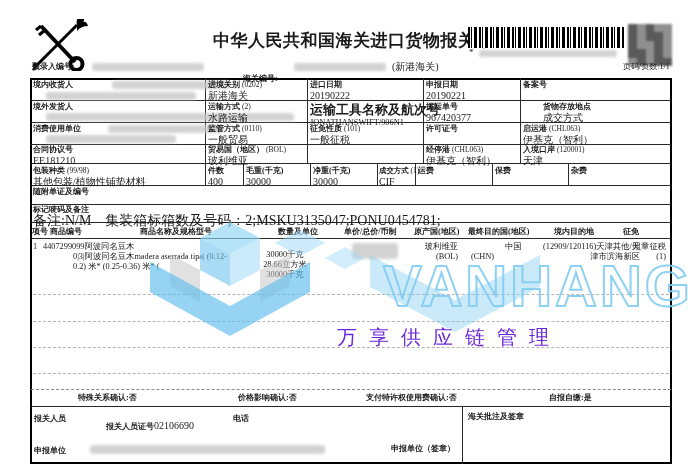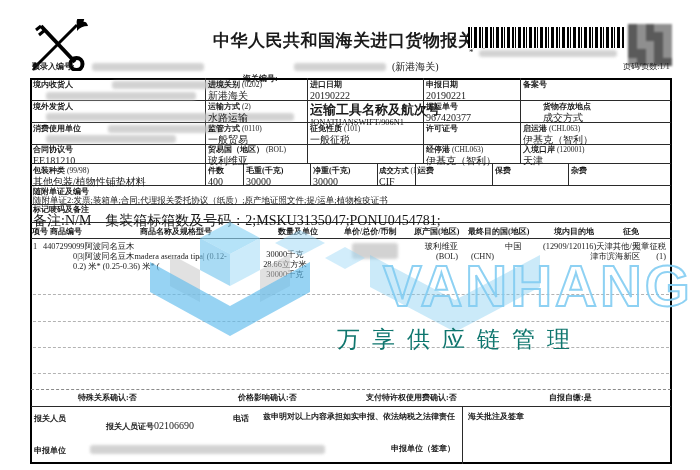--- a/index.html
+++ b/index.html
@@ -14,21 +14,21 @@
   .vl{position:absolute;width:1px;background:#2a2a2a}
   .dash{position:absolute;height:0;border-top:1px dashed #b3b3b3}
   .dash2{position:absolute;height:0;border-top:1px dashed #8a8a8a}
   .frame{position:absolute;left:30px;top:78px;width:642px;height:386px;border:2px solid #000;box-sizing:border-box}
   .blur{position:absolute;background:#c7c7c7;border-radius:3px;filter:blur(1.6px);opacity:.8}
   .title{position:absolute;left:213px;top:29px;font-size:17px;font-weight:700;letter-spacing:.5px;white-space:nowrap}
   .barcode{position:absolute;left:468px;top:27px;width:157px;height:21px;
      background:repeating-linear-gradient(90deg,#000 0,#000 2px,#fff 2px,#fff 3px,#000 3px,#000 4px,#fff 4px,#fff 6px,#000 6px,#000 9px,#fff 9px,#fff 11px)}
   .qr{position:absolute;left:628px;top:24px;width:44px;height:42px;display:grid;
       grid-template-columns:repeat(5,1fr);grid-template-rows:repeat(5,1fr);filter:blur(1px)}
-  .wm-cn{position:absolute;left:337px;top:324px;font-size:23px;letter-spacing:12px;color:#0f766e;
+  .wm-cn{position:absolute;left:337px;top:324px;font-size:20px;letter-spacing:12px;color:#6d28d9;
          font-family:Liberation Serif, serif;white-space:nowrap}
   svg{display:block}
   .wmsvg{position:absolute;left:100px;top:210px;pointer-events:none}
 </style>
 </head>
 <body>
 
 <div id="page">
 
   <svg style="position:absolute;left:30px;top:19px" width="58" height="52" viewBox="0 0 58 52">
@@ -197,21 +197,20 @@
   </div>
   <div class="c" style="left:379px;top:166px">
     <div class="lb" style="font-size:7.4px"><span>成交方式</span> <span class="cd">(1)</span></div>
     <div class="vv">CIF</div>
   </div>
   <div class="c lb" style="left:418px;top:166px">运费</div>
   <div class="c lb" style="left:495px;top:166px">保费</div>
   <div class="c lb" style="left:571px;top:166px">杂费</div>
 
   <div class="c lb" style="left:33px;top:187px">随附单证及编号</div>
-  <div class="c vv" style="left:33px;top:195px;font-size:8.5px">随附单证2:发票;装箱单;合同;代理报关委托协议（纸质）;原产地证照文件;提/运单;植物检疫证书</div>
 
   <div class="c lb" style="left:33px;top:205px">标记唛码及备注</div>
   <div class="c vv" style="left:33px;top:213px;font-size:14px">备注:N/M　集装箱标箱数及号码：2;MSKU3135047;PONU0454781;</div>
 
   <div class="c lb" style="left:32px;top:227px">项号</div>
   <div class="c lb" style="left:50px;top:227px">商品编号</div>
   <div class="c lb" style="left:140px;top:227px">商品名称及规格型号</div>
   <div class="c lb" style="left:278px;top:227px">数量及单位</div>
   <div class="c lb" style="left:344px;top:227px">单价/总价/币制</div>
   <div class="c lb" style="left:414px;top:227px">原产国(地区)</div>
@@ -245,21 +244,20 @@
   </div>
 
   <div class="c lb" style="left:78px;top:393px">特殊关系确认:否</div>
   <div class="c lb" style="left:238px;top:393px">价格影响确认:否</div>
   <div class="c lb" style="left:366px;top:393px">支付特许权使用费确认:否</div>
   <div class="c lb" style="left:549px;top:393px">自报自缴:是</div>
 
   <div class="c lb" style="left:34px;top:414px">报关人员</div>
   <div class="c" style="left:106px;top:414px"><span class="lb">报关人员证号</span><span class="vv">02106690</span></div>
   <div class="c lb" style="left:233px;top:414px">电话</div>
-  <div class="c lb" style="left:240px;top:412px;width:215px;text-align:right">兹申明对以上内容承担如实申报、依法纳税之法律责任</div>
   <div class="c lb" style="left:468px;top:412px">海关批注及签章</div>
   <div class="c lb" style="left:34px;top:446px">申报单位</div>
   <div class="blur" style="left:90px;top:445px;width:235px;height:9px"></div>
   <div class="c lb" style="left:330px;top:444px;width:125px;text-align:right">申报单位（签章）</div>
 
   <svg class="wmsvg" width="600" height="145" viewBox="0 0 600 145">
     <polygon points="130,12 160,28 130,44 100,28" fill="#8ed4f5" opacity="0.65"></polygon>
     <polygon points="100,28 130,44 130,76 100,60" fill="#6fc3ec" opacity="0.6"></polygon>
     <polygon points="160,28 130,44 130,76 160,60" fill="#aadef7" opacity="0.6"></polygon>
     <polygon points="70,44 100,60 100,92 70,76" fill="#c4c4c4" opacity="0.5"></polygon>

